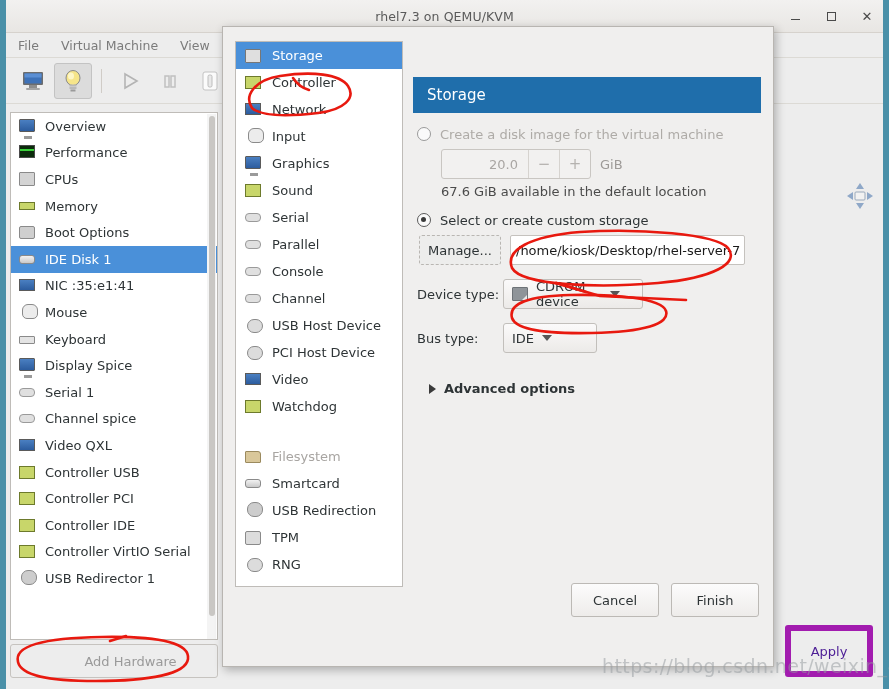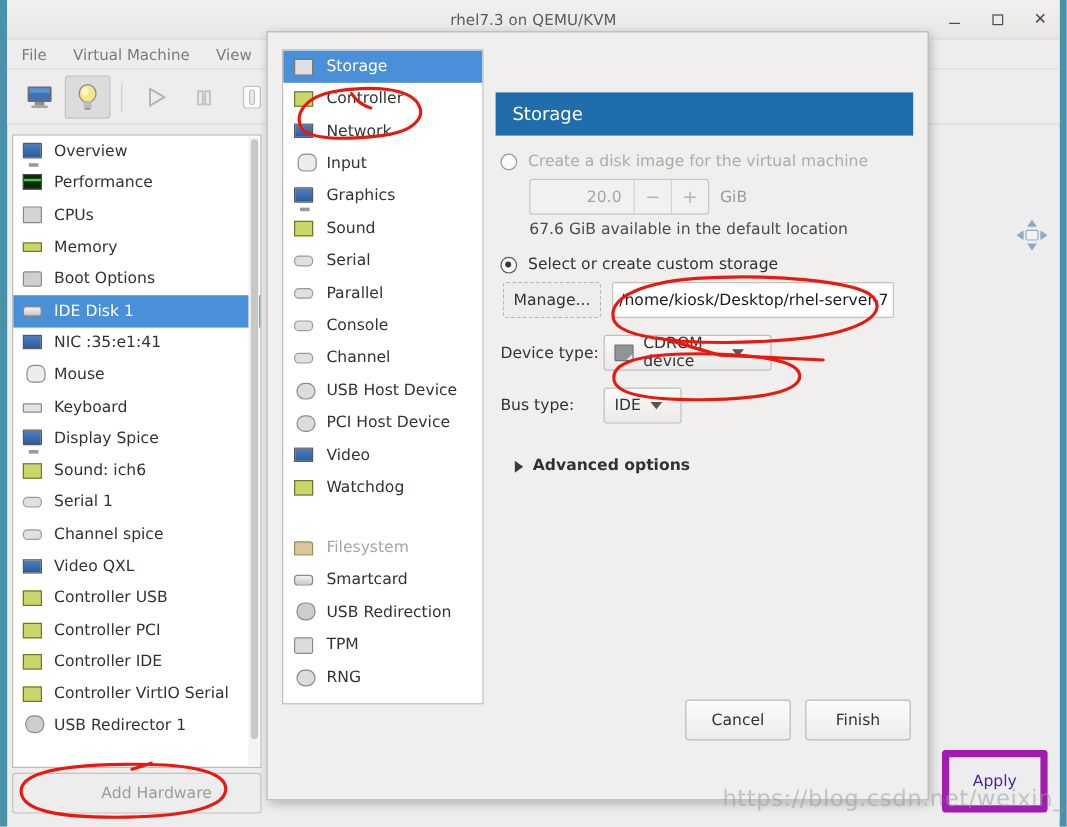--- a/index.html
+++ b/index.html
@@ -142,21 +142,21 @@
   .detail-pane {
     position: absolute; left: 190px; top: 50px; width: 348px; height: 510px;
   }
   .detail-header {
     width: 348px; height: 36px; background: #1f6eab; color: #ffffff;
     display: flex; align-items: center; padding-left: 14px;
     font-size: 15px;
   }
   .detail-content { padding: 14px 2px 0 4px; position: relative; }
 
-  .radio-line { display: flex; align-items: center; gap: 9px; margin-bottom: 7px; }
+  .radio-line { display: flex; gap: 9px; margin-bottom: 7px; }
   .radio {
     width: 14px; height: 14px; border-radius: 50%;
     border: 1.5px solid #9a9a9a; background: #fafafa; flex: none;
     position: relative;
   }
   .radio.on { border-color: #5a5a5a; }
   .radio.on::after {
     content: ""; position: absolute; left: 3px; top: 3px;
     width: 5px; height: 5px; border-radius: 50%; background: #3a3a3a;
   }
@@ -195,21 +195,21 @@
 
   .field-row { display: flex; align-items: center; margin-top: 14px; }
   .field-label { width: 86px; font-size: 13px; color: #2e3436; }
   .combo {
     height: 30px; border: 1px solid #c2bfbb; border-radius: 3px;
     background: linear-gradient(to bottom, #fbfafa, #eceae8);
     display: flex; align-items: center; padding: 0 22px 0 8px; gap: 8px;
     font-size: 13px; color: #2e3436;
   }
   .combo.device { width: 140px; }
-  .combo.bus { width: 65px; justify-content: space-between; }
+  .combo.bus { width: 94px; }
   .caret {
     width: 0; height: 0; border-left: 5px solid transparent;
     border-right: 5px solid transparent; border-top: 6px solid #565656;
   }
   .cdrom-glyph {
     width: 16px; height: 14px; background: #8f9499; border: 1px solid #6d7277;
     border-radius: 1px; position: relative; flex: none;
   }
   .cdrom-glyph::after {
     content:""; position:absolute; right:0; bottom:0;
@@ -407,26 +407,20 @@
             <span>Keyboard</span>
           </div>
           <div class="hw-row">
             <span class="ico">
               <span class="ico-monitor" style="display: block; width: 16px;"></span>
             </span>
             <span>Display Spice</span>
           </div>
           <div class="hw-row">
             <span class="ico">
-              <span class="ico-sound" style="display: block; width: 16px;"></span>
-            </span>
-            <span>Sound: ich6</span>
-          </div>
-          <div class="hw-row">
-            <span class="ico">
               <span class="ico-serial" style="display: block; width: 16px;"></span>
             </span>
             <span>Serial 1</span>
           </div>
           <div class="hw-row">
             <span class="ico">
               <span class="ico-serial" style="display: block; width: 16px;"></span>
             </span>
             <span>Channel spice</span>
           </div>

